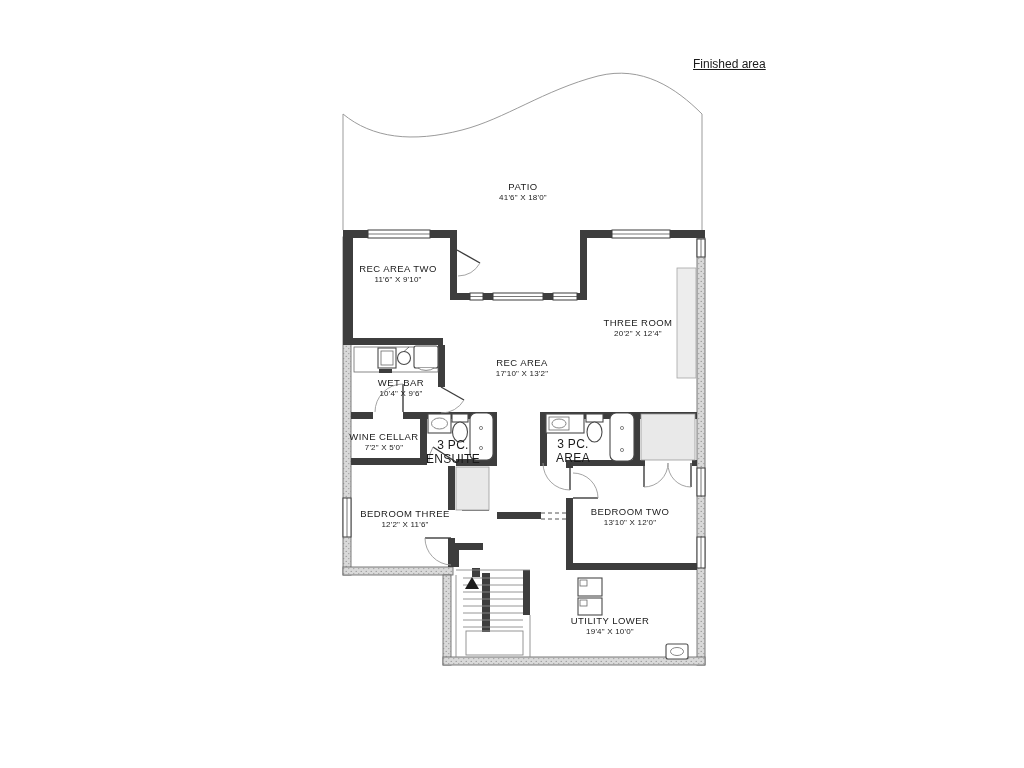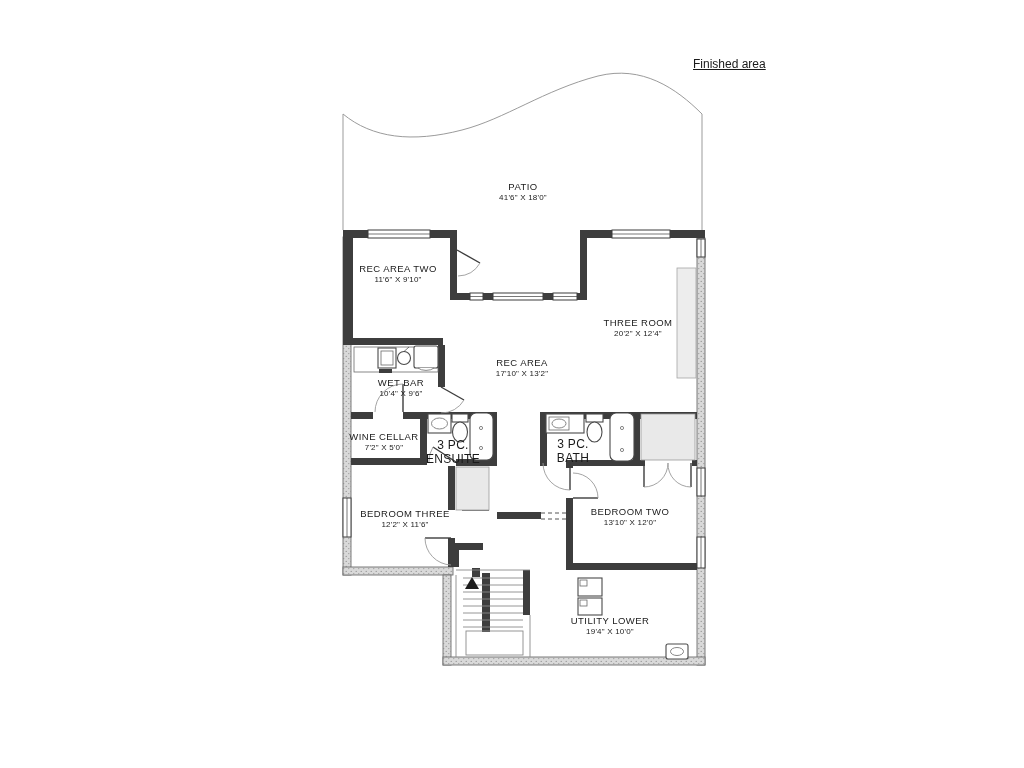--- a/index.html
+++ b/index.html
@@ -296,21 +296,21 @@
   <div class="room-label lbl-winecellar">
     <span class="rname">WINE CELLAR</span>
     <span class="rdims">7'2" X 5'0"</span>
   </div>
   <div class="room-label small lbl-ensuite">
     <span class="rname">3 PC.</span>
     <span class="rname">ENSUITE</span>
   </div>
   <div class="room-label small lbl-bath">
     <span class="rname">3 PC.</span>
-    <span class="rname">BATH</span>
+    <span class="rname">AREA</span>
   </div>
   <div class="room-label lbl-bedroomthree">
     <span class="rname">BEDROOM THREE</span>
     <span class="rdims">12'2" X 11'6"</span>
   </div>
   <div class="room-label lbl-bedroomtwo">
     <span class="rname">BEDROOM TWO</span>
     <span class="rdims">13'10" X 12'0"</span>
   </div>
   <div class="room-label lbl-utility">

